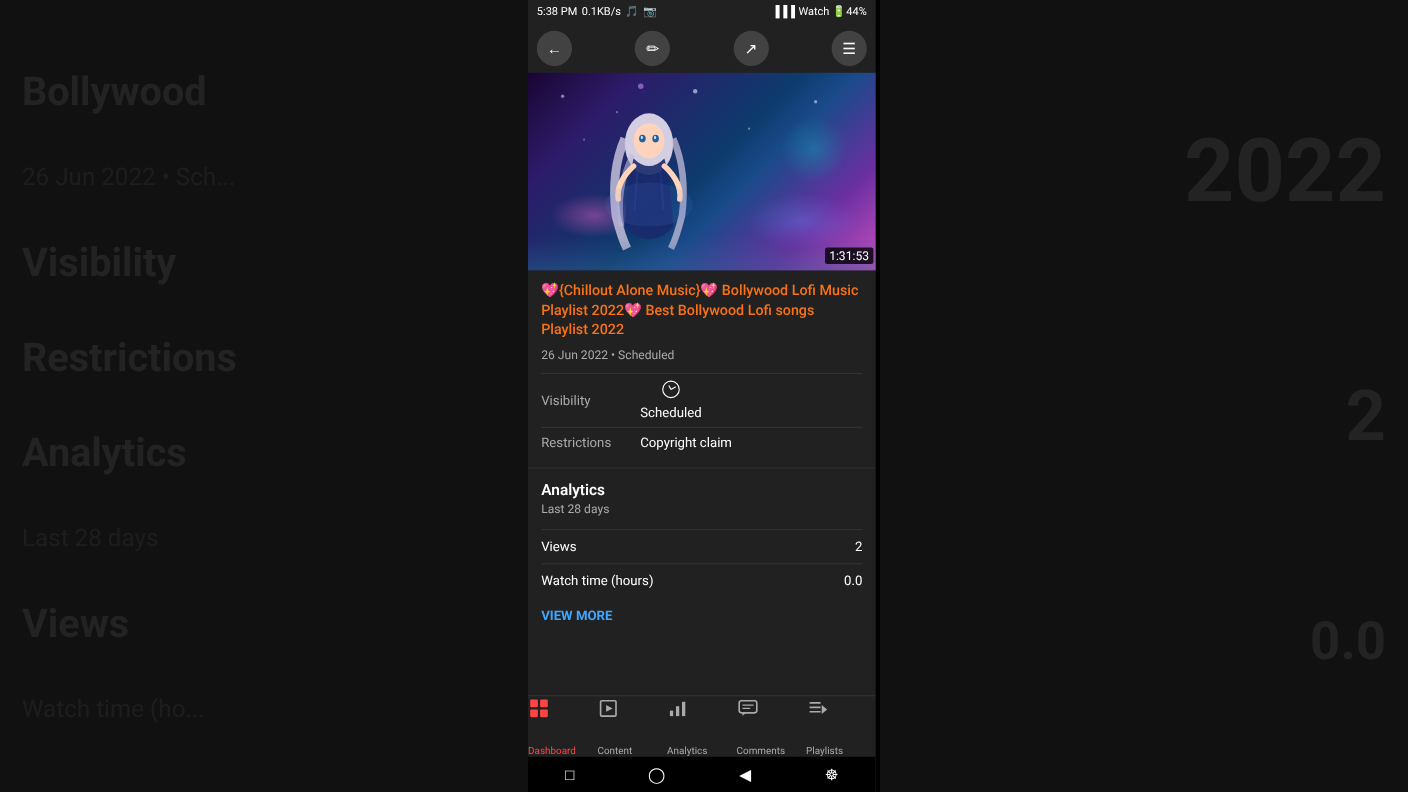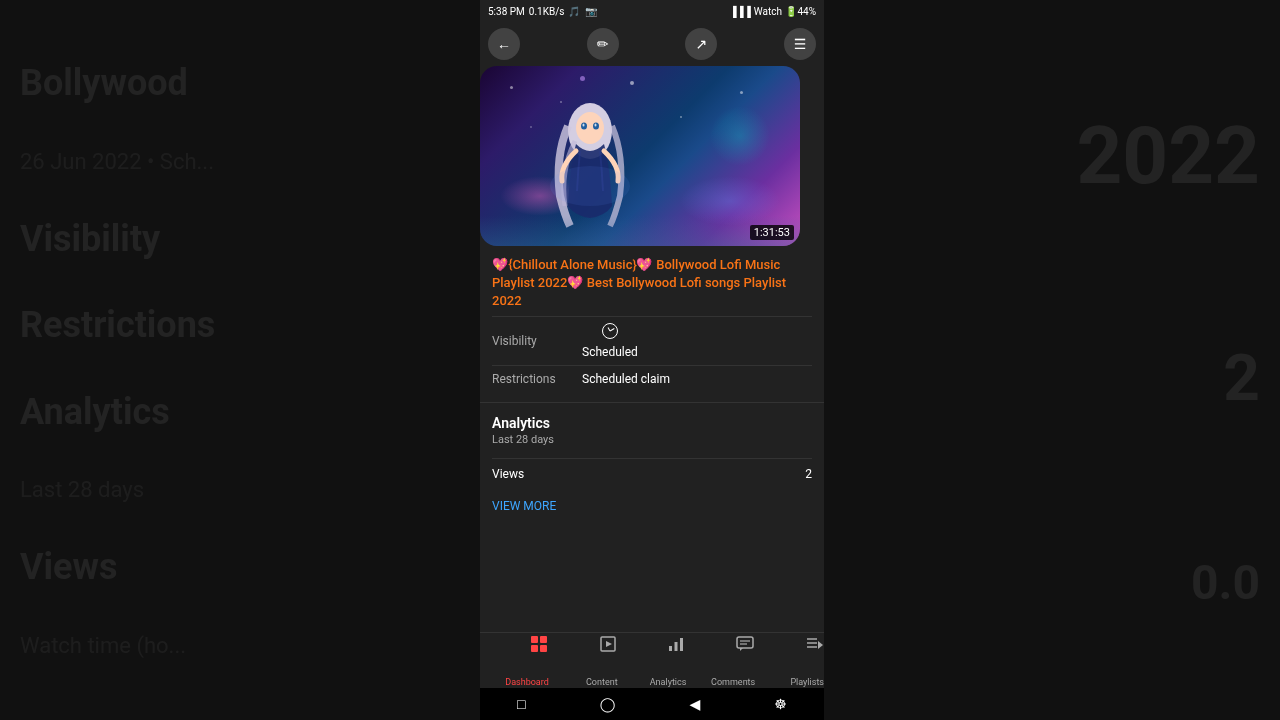--- a/index.html
+++ b/index.html
@@ -32,21 +32,21 @@
       height: 720px;
       background: #111;
       overflow: hidden;
     }
 
     
     .phone-container {
       position: absolute;
       left: 480px;
       top: 0;
-      width: 344px;
+      width: 316px;
       height: 720px;
       background: #212121;
       overflow: hidden;
       display: flex;
       flex-direction: column;
     }
 
     
     .status-bar {
       background: #212121;
@@ -96,21 +96,20 @@
       font-size: 14px;
     }
 
     
     .thumbnail-container {
       position: relative;
       width: 320px;
       height: 180px;
       flex-shrink: 0;
       overflow: hidden;
-      border-radius: 17px;
     }
 
     .thumbnail-bg {
       width: 100%;
       height: 100%;
       background: linear-gradient(135deg, #1a0533 0%, #2d1b69 20%, #0d3b6e 50%, #1a4a8a 60%, #6b2fa0 80%, #c850c0 100%);
       position: relative;
     }
 
     
@@ -243,41 +242,41 @@
     }
 
     .stat-value {
       color: #fff;
       font-size: 12px;
     }
 
     .view-more-btn {
       color: #3ea6ff;
       font-size: 12px;
-      font-weight: 400;
+      font-weight: 700;
       margin-top: 10px;
       cursor: pointer;
       display: inline-block;
     }
 
     
     .bottom-nav {
       background: #212121;
       height: 56px;
       display: flex;
       align-items: center;
       justify-content: space-around;
       border-top: 1px solid #333;
       flex-shrink: 0;
     }
 
     .nav-item {
       display: flex;
       flex-direction: column;
-      align-items: flex-end;
+      align-items: flex-start;
       gap: 19px;
       cursor: pointer;
       flex: 1;
     }
 
     .nav-icon {
       font-size: 18px;
       color: #aaa;
     }
 
@@ -473,47 +472,52 @@
         <ellipse cx="50" cy="100" rx="40" ry="20" fill="rgba(100,150,255,0.1)"></ellipse>
       </svg>
 
       <div style="position:absolute;bottom:0;left:0;right:0;height:30px;background:linear-gradient(to bottom, transparent, rgba(50,100,150,0.4));"></div>
     </div>
     <div class="duration-badge">1:31:53</div>
   </div>
 
   <div class="video-info">
     <div class="video-title">💖{Chillout Alone Music}💖 Bollywood Lofi Music Playlist 2022💖 Best Bollywood Lofi songs Playlist 2022</div>
+    <div class="video-meta">26 Jun 2022 • Scheduled</div>
 
     <div class="info-row">
       <div class="info-label">Visibility</div>
       <div class="info-value">
         <div class="clock-icon">
           <div class="clock-hour"></div>
           <div class="clock-minute"></div>
         </div>
         <span>Scheduled</span>
       </div>
     </div>
 
     <div class="info-row">
       <div class="info-label">Restrictions</div>
-      <div class="info-value">Scheduled claim</div>
+      <div class="info-value">Copyright claim</div>
     </div>
   </div>
 
   <div class="analytics-section">
     <div class="analytics-title">Analytics</div>
     <div class="analytics-subtitle">Last 28 days</div>
     
     <div class="stat-row">
       <div class="stat-label">Views</div>
       <div class="stat-value">2</div>
     </div>
 
+    <div class="stat-row">
+      <div class="stat-label">Watch time (hours)</div>
+      <div class="stat-value">0.0</div>
+    </div>
 
     <div class="view-more-btn">VIEW MORE</div>
   </div>
 
   <div class="bottom-nav">
     <div class="nav-item">
       <div class="nav-icon active">
         <svg width="20" height="20" viewBox="0 0 20 20">
           <rect x="2" y="2" width="7" height="7" fill="#ff4444" rx="1"></rect>
           <rect x="11" y="2" width="7" height="7" fill="#ff4444" rx="1"></rect>

